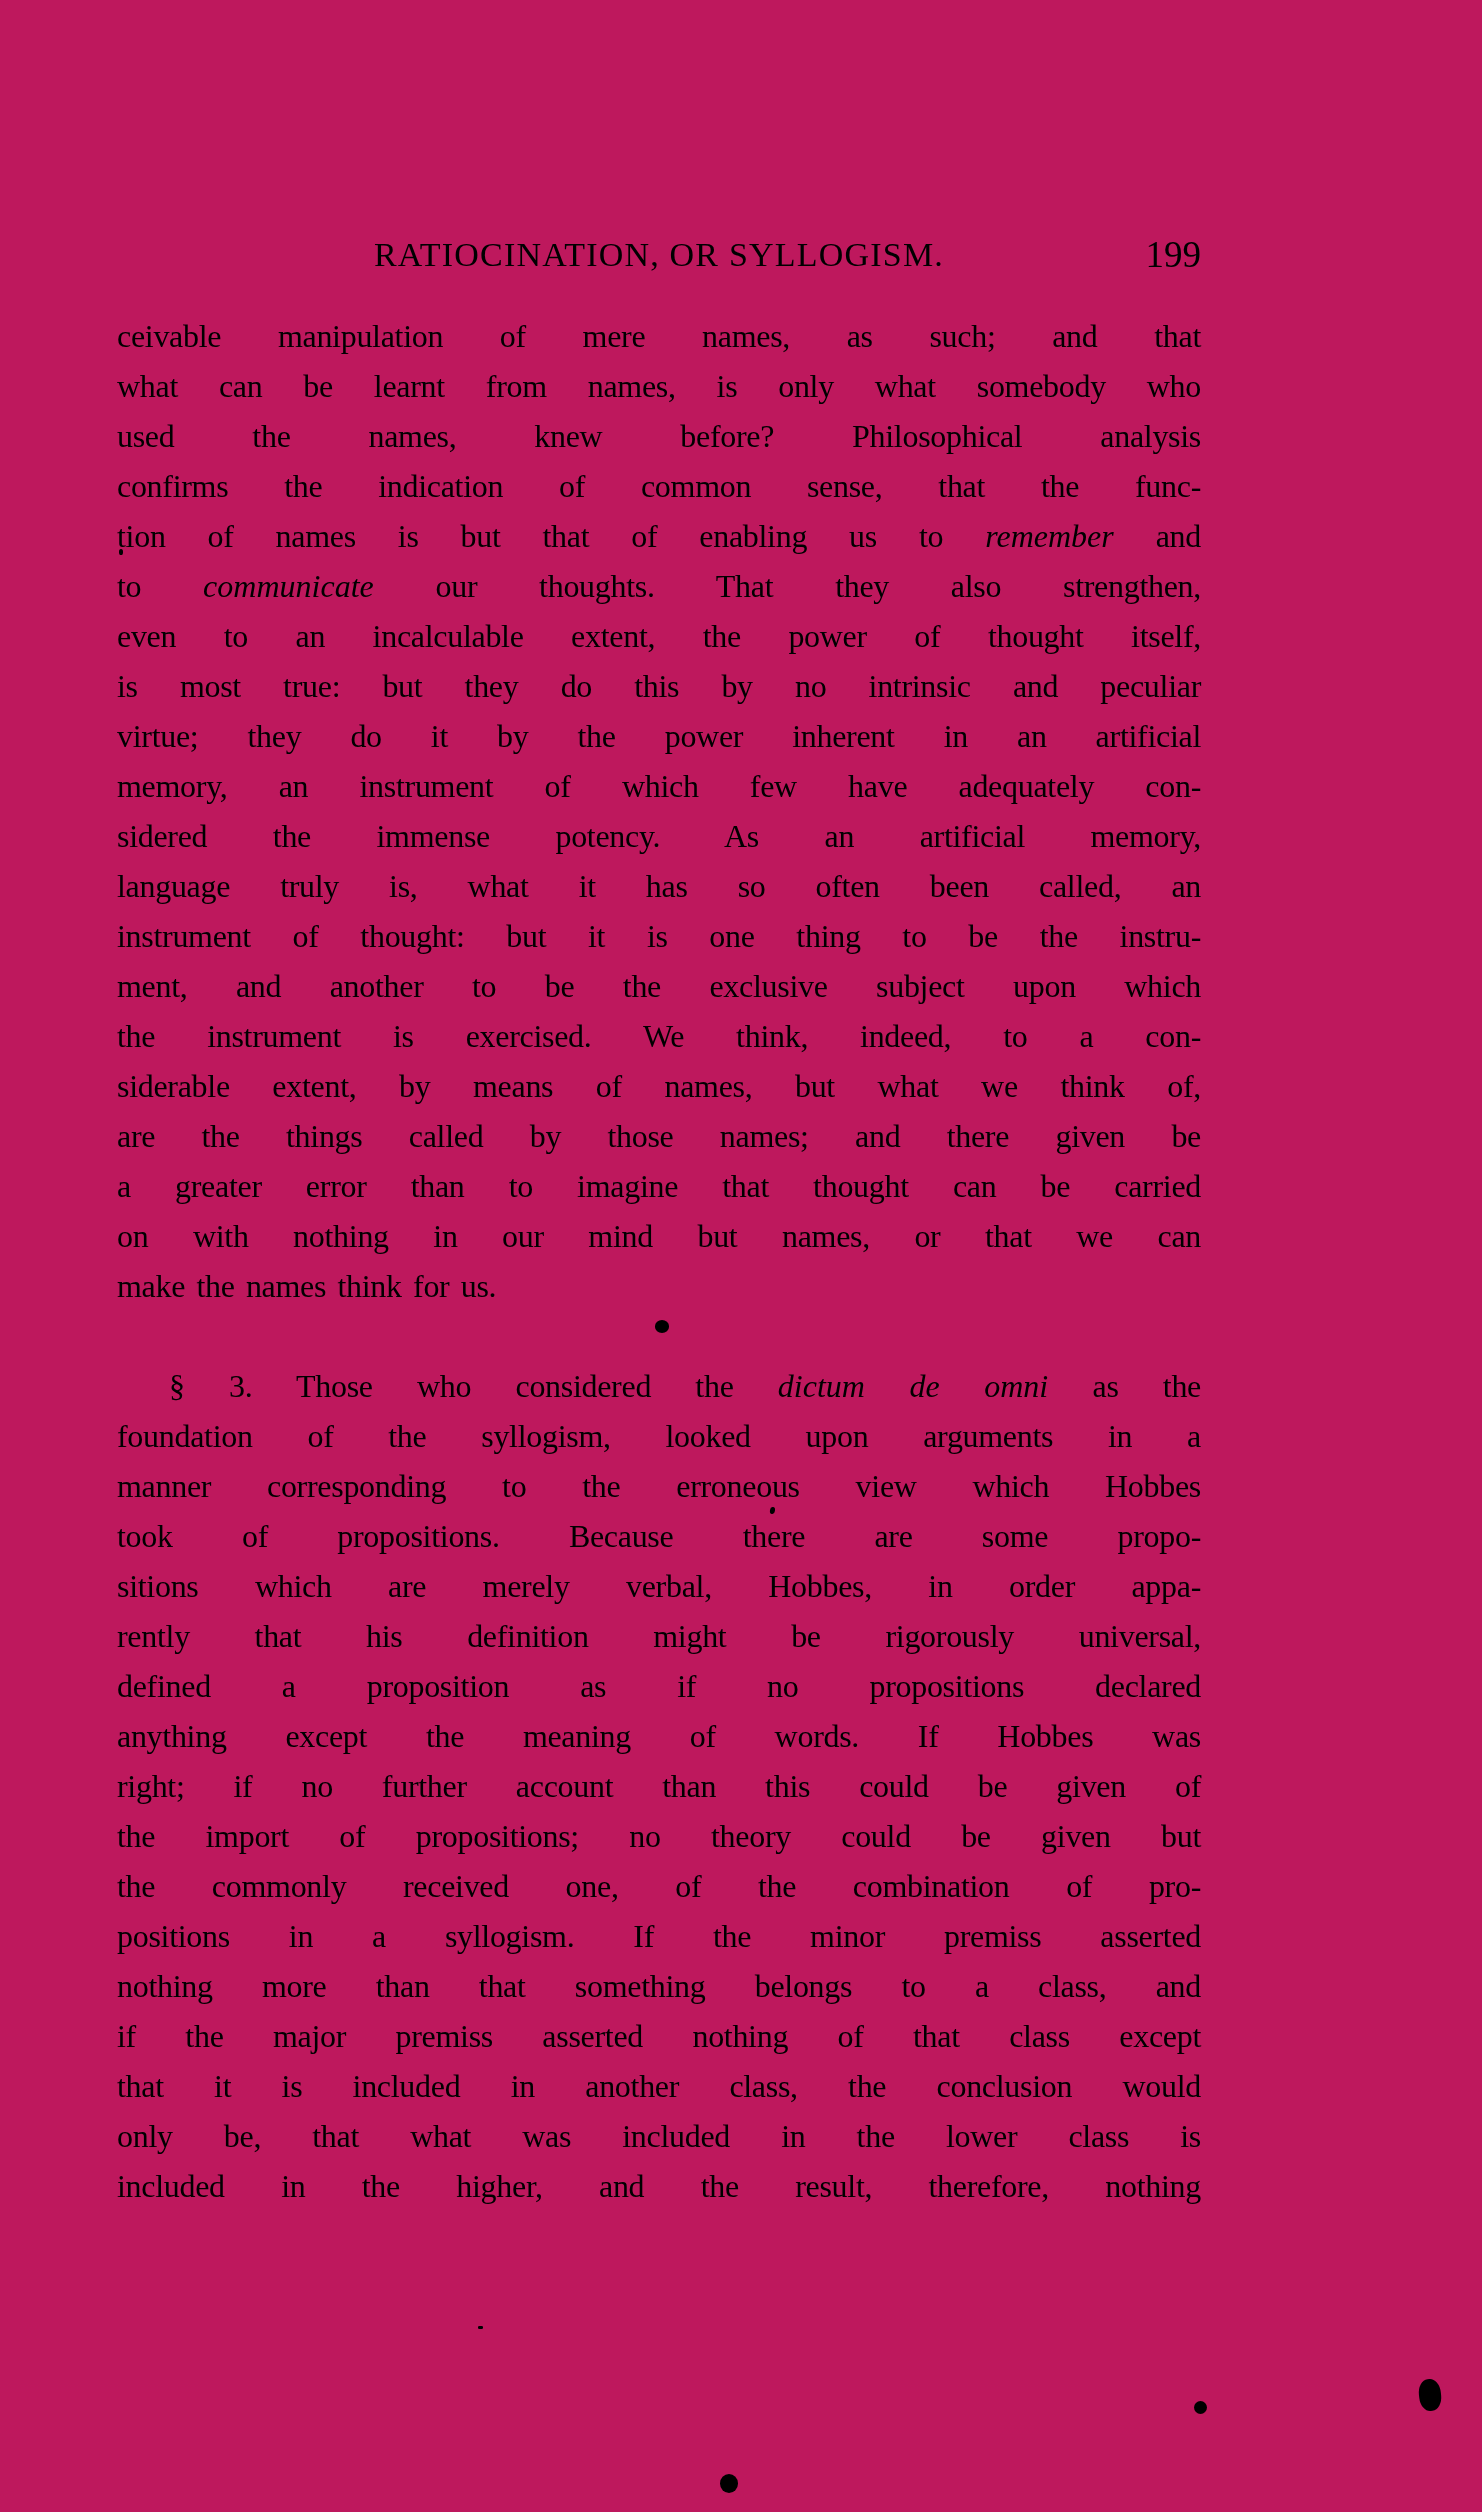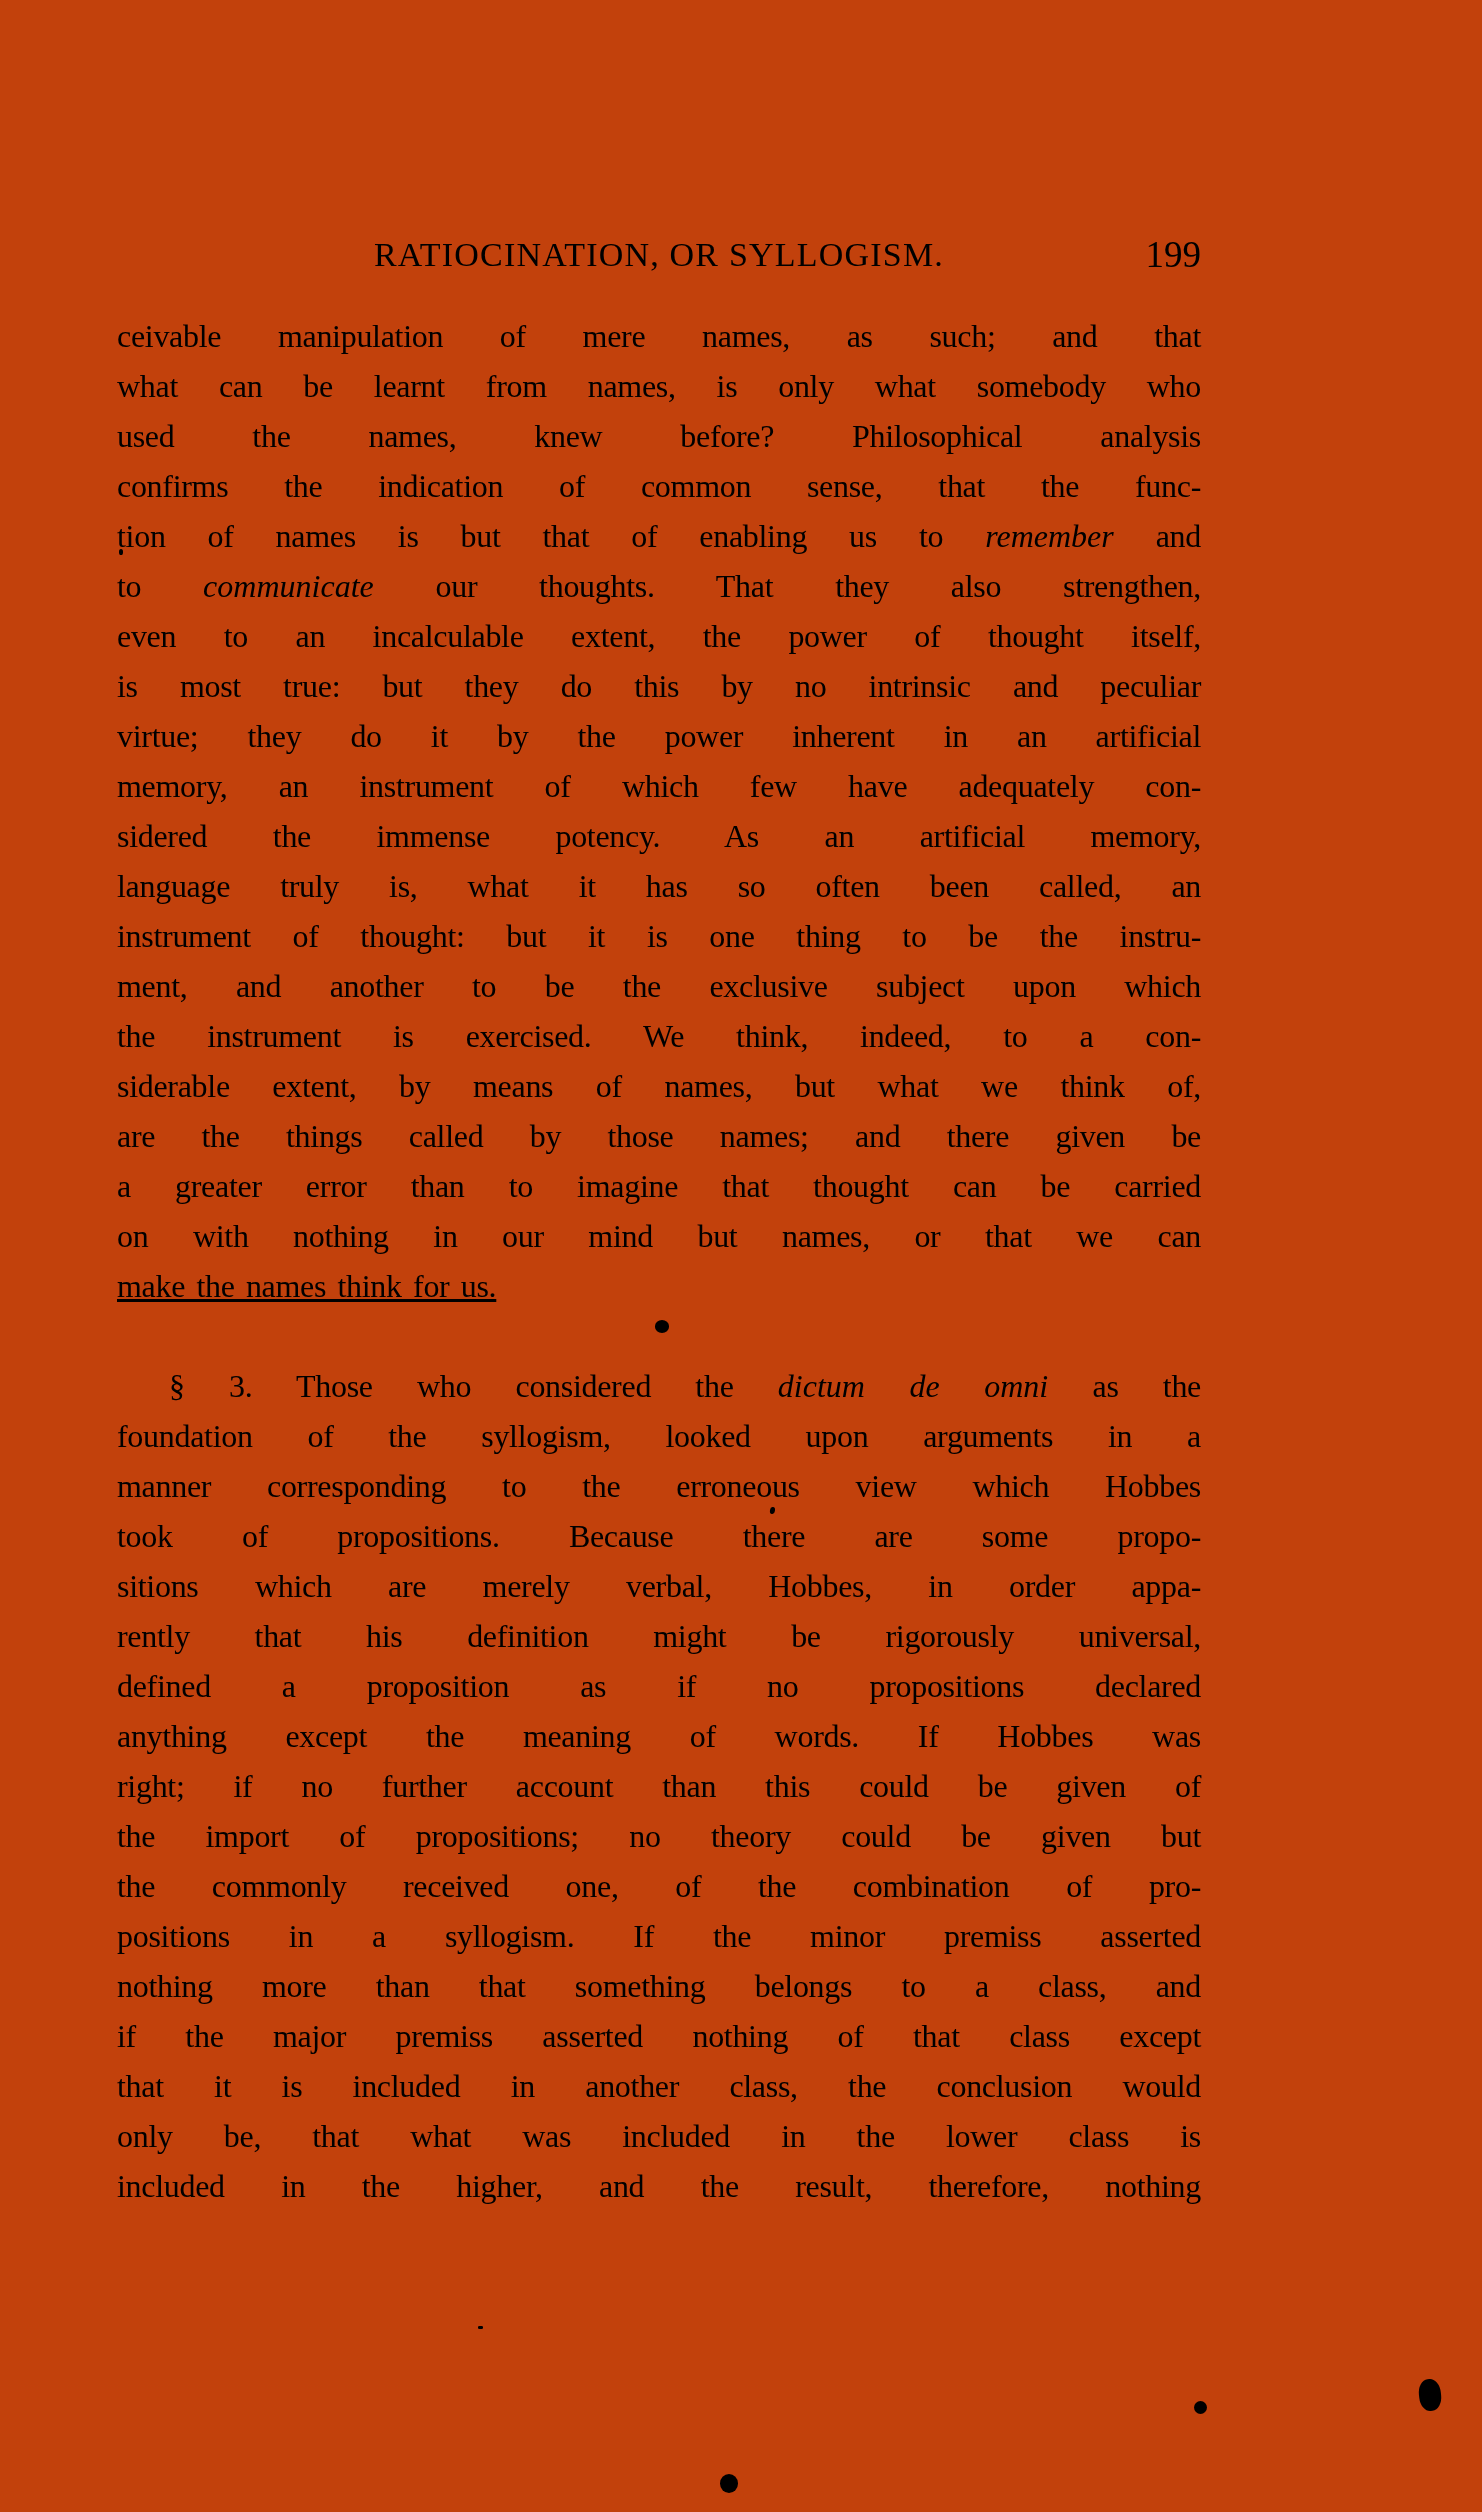--- a/index.html
+++ b/index.html
@@ -4,21 +4,21 @@
 <style>
   html, body {
     margin: 0;
     padding: 0;
     background: #ffffff;
   }
   .page {
     position: relative;
     width: 1483px;
     height: 2512px;
-    background: #c2410c;
+    background: #be185d;
     overflow: hidden;
     font-family: "Liberation Serif", "DejaVu Serif", serif;
     color: #000000;
   }
   .running-header {
     position: absolute;
     left: 117px;
     top: 236px;
     width: 1084px;
     height: 38px;
@@ -51,21 +51,20 @@
   .paragraph { margin: 0; padding: 0; }
   .paragraph + .paragraph { margin-top: 50px; }
   .paragraph.indented .line:first-child { text-indent: 52px; }
   .line {
     text-align: justify;
     text-align-last: justify;
   }
   .line.para-end {
     text-align: left;
     text-align-last: left;
-    text-decoration: underline;
   }
   .line em { letter-spacing: 0; }
   .ink-mark {
     position: absolute;
     background: #000000;
   }
 </style>
 </head>
 <body>
 

